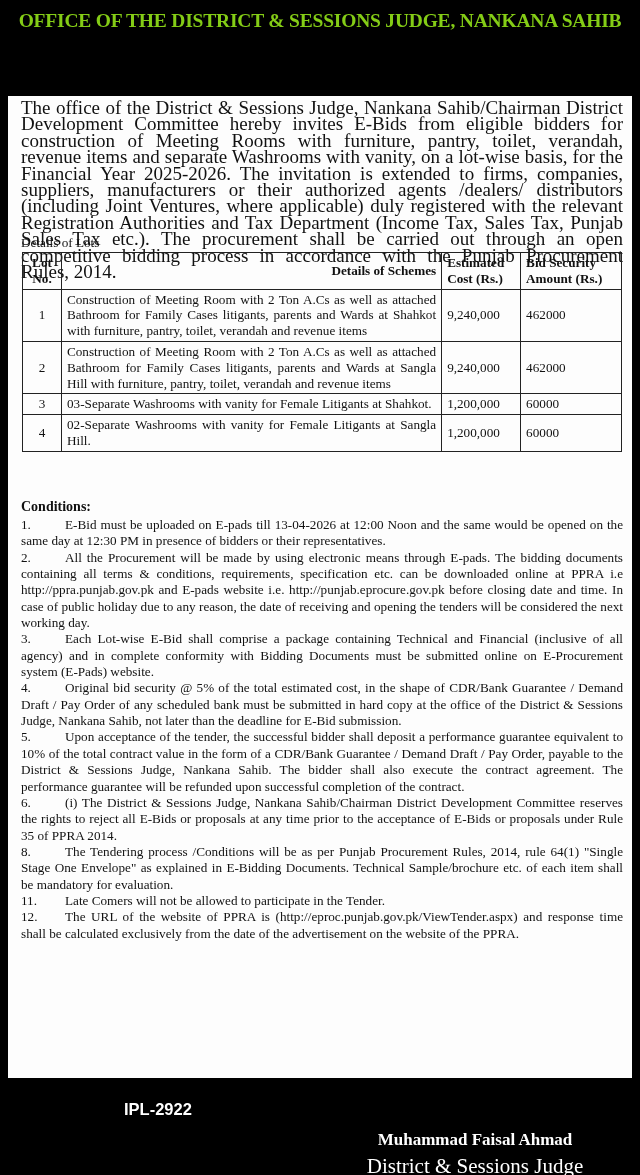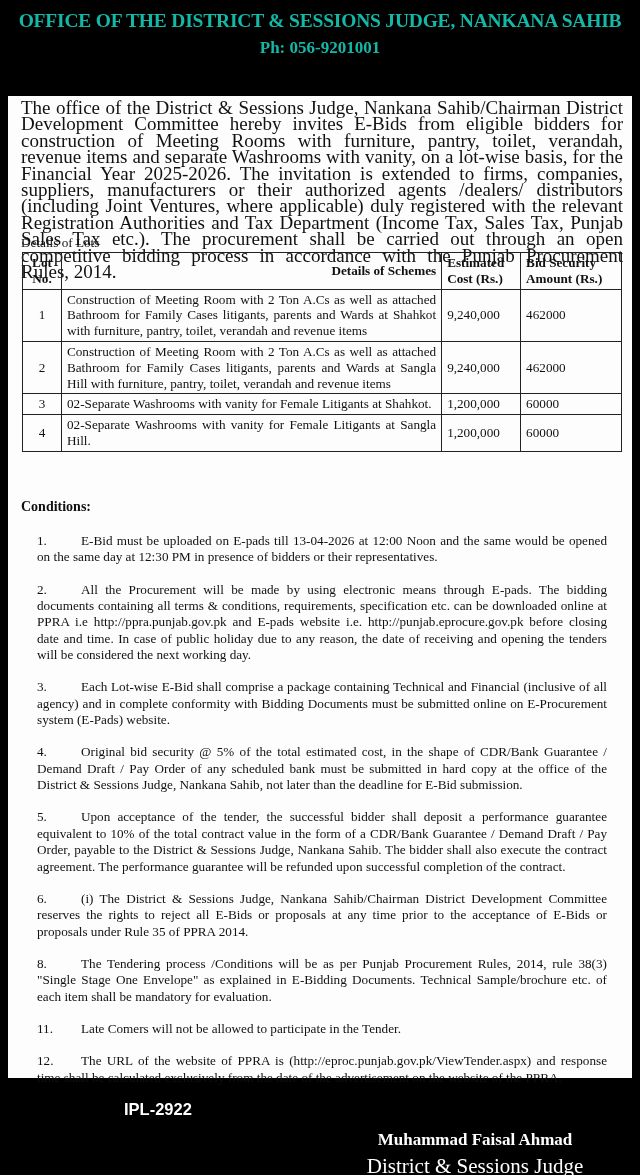--- a/index.html
+++ b/index.html
@@ -1,21 +1,21 @@
 <!DOCTYPE html>
 <html><head>
 <meta charset="utf-8">
 <style>
   html, body { margin: 0; padding: 0; }
   body {
     width: 640px; height: 1175px; background: #000; overflow: hidden;
     font-family: "Liberation Serif", "DejaVu Serif", serif; color: #111;
     position: relative;
   }
-  .header { position: absolute; left: 0; top: 0; width: 640px; height: 96px; text-align: center; color: #14b8a6; }
+  .header { position: absolute; left: 0; top: 0; width: 640px; height: 96px; text-align: center; color: #84cc16; }
   .h-title { position: absolute; left: 0; width: 640px; top: 10px; font-size: 19.5px; font-weight: bold; letter-spacing: -0.2px; }
   .h-phone { position: absolute; left: 0; width: 640px; top: 38px; font-size: 17px; font-weight: bold; }
   .h-sub { position: absolute; left: 0; width: 640px; top: 64px; font-size: 17.5px; font-weight: bold; }
 
   .panel { position: absolute; left: 8px; top: 96px; width: 624px; height: 982px; background: #fdfdfd; }
   .intro {
     position: absolute; left: 13px; top: 4px; width: 602px; font-size: 19px; line-height: 16.4px;
     text-align: justify;
   }
   .lots-label { position: absolute; left: 13px; top: 139px; font-size: 13.2px; }
@@ -30,36 +30,35 @@
   table.lots td.c-details { text-align: justify; width: 370px; }
   table.lots th.c-cost, table.lots td.c-cost { width: 68px; }
   table.lots th.c-sec { width: 90px; }
   table.lots th.c-details { padding-left: 7px; text-align: right; }
 
   .cond-title { position: absolute; left: 13px; top: 403px; font-size: 14px; font-weight: bold; }
   .conditions {
     position: absolute; left: 13px; top: 421px; width: 602px; font-size: 13.2px; line-height: 16.35px;
     text-align: justify;
   }
-  .cond { margin: 16px; }
+  .cond { margin: 0; }
   .cond .num { display: inline-block; width: 44px; }
 
   .footer { position: absolute; left: 0; top: 1078px; width: 616px; height: 97px; color: #fff; }
   .ipl { position: absolute; left: 124px; top: 22px; font-family: "Liberation Sans", "DejaVu Sans", sans-serif; font-weight: bold; font-size: 16.5px; }
   .sig { position: absolute; left: 310px; width: 330px; text-align: center; margin-top: 44px; }
   .sig-name { top: 8px; font-size: 17px; font-weight: bold; }
   .sig-role { top: 32px; font-size: 21px; }
   .sig-place { top: 60px; font-size: 21px; }
 </style>
 </head>
 <body>
 
 <div class="header">
   <div class="h-title">OFFICE OF THE DISTRICT &amp; SESSIONS JUDGE, NANKANA SAHIB</div>
-  <div class="h-phone">Ph: 056-9201001</div>
 </div>
 
 <div class="panel">
   <div class="intro">The office of the District &amp; Sessions Judge, Nankana Sahib/Chairman District Development Committee hereby invites E-Bids from eligible bidders for construction of Meeting Rooms with furniture, pantry, toilet, verandah, revenue items and separate Washrooms with vanity, on a lot-wise basis, for the Financial Year 2025-2026. The invitation is extended to firms, companies, suppliers, manufacturers or their authorized agents /dealers/ distributors (including Joint Ventures, where applicable) duly registered with the relevant Registration Authorities and Tax Department (Income Tax, Sales Tax, Punjab Sales Tax etc.). The procurement shall be carried out through an open competitive bidding process in accordance with the Punjab Procurement Rules, 2014.</div>
   <div class="lots-label">Details of Lots</div>
 
   <table class="lots">
     <thead>
       <tr>
         <th class="c-lot">Lot No.</th>
@@ -76,42 +75,42 @@
         <td class="c-sec">462000</td>
       </tr>
       <tr>
         <td class="c-lot">2</td>
         <td class="c-details">Construction of Meeting Room with 2 Ton A.Cs as well as attached Bathroom for Family Cases litigants, parents and Wards at Sangla Hill with furniture, pantry, toilet, verandah and revenue items</td>
         <td class="c-cost">9,240,000</td>
         <td class="c-sec">462000</td>
       </tr>
       <tr>
         <td class="c-lot">3</td>
-        <td class="c-details">02-Separate Washrooms with vanity for Female Litigants at Shahkot.</td>
+        <td class="c-details">03-Separate Washrooms with vanity for Female Litigants at Shahkot.</td>
         <td class="c-cost">1,200,000</td>
         <td class="c-sec">60000</td>
       </tr>
       <tr>
         <td class="c-lot">4</td>
         <td class="c-details">02-Separate Washrooms with vanity for Female Litigants at Sangla Hill.</td>
         <td class="c-cost">1,200,000</td>
         <td class="c-sec">60000</td>
       </tr>
     </tbody>
   </table>
 
   <div class="cond-title">Conditions:</div>
   <div class="conditions">
     <p class="cond"><span class="num">1.</span><span>E-Bid must be uploaded on E-pads till 13-04-2026 at 12:00 Noon and the same would be opened on the same day at 12:30 PM in presence of bidders or their representatives.</span></p>
     <p class="cond"><span class="num">2.</span><span>All the Procurement will be made by using electronic means through E-pads. The bidding documents containing all terms &amp; conditions, requirements, specification etc. can be downloaded online at PPRA i.e http://ppra.punjab.gov.pk and E-pads website i.e. http://punjab.eprocure.gov.pk before closing date and time. In case of public holiday due to any reason, the date of receiving and opening the tenders will be considered the next working day.</span></p>
     <p class="cond"><span class="num">3.</span><span>Each Lot-wise E-Bid shall comprise a package containing Technical and Financial (inclusive of all agency) and in complete conformity with Bidding Documents must be submitted online on E-Procurement system (E-Pads) website.</span></p>
     <p class="cond"><span class="num">4.</span><span>Original bid security @ 5% of the total estimated cost, in the shape of CDR/Bank Guarantee / Demand Draft / Pay Order of any scheduled bank must be submitted in hard copy at the office of the District &amp; Sessions Judge, Nankana Sahib, not later than the deadline for E-Bid submission.</span></p>
     <p class="cond"><span class="num">5.</span><span>Upon acceptance of the tender, the successful bidder shall deposit a performance guarantee equivalent to 10% of the total contract value in the form of a CDR/Bank Guarantee / Demand Draft / Pay Order, payable to the District &amp; Sessions Judge, Nankana Sahib. The bidder shall also execute the contract agreement. The performance guarantee will be refunded upon successful completion of the contract.</span></p>
     <p class="cond"><span class="num">6.</span><span>(i)  The District &amp; Sessions Judge, Nankana Sahib/Chairman District Development Committee reserves the rights to reject all E-Bids or proposals at any time prior to the acceptance of E-Bids or proposals under Rule 35 of PPRA 2014.</span></p>
-    <p class="cond"><span class="num">8.</span><span>The Tendering process /Conditions will be as per Punjab Procurement Rules, 2014, rule 38(3) "Single Stage One Envelope" as explained in E-Bidding Documents. Technical Sample/brochure etc. of each item shall be mandatory for evaluation.</span></p>
+    <p class="cond"><span class="num">8.</span><span>The Tendering process /Conditions will be as per Punjab Procurement Rules, 2014, rule 64(1) "Single Stage One Envelope" as explained in E-Bidding Documents. Technical Sample/brochure etc. of each item shall be mandatory for evaluation.</span></p>
     <p class="cond"><span class="num">11.</span><span>Late Comers will not be allowed to participate in the Tender.</span></p>
     <p class="cond"><span class="num">12.</span><span>The URL of the website of PPRA is (http://eproc.punjab.gov.pk/ViewTender.aspx) and response time shall be calculated exclusively from the date of the advertisement on the website of the PPRA.</span></p>
   </div>
 </div>
 
 <div class="footer">
   <div class="ipl">IPL-2922</div>
   <div class="sig sig-name">Muhammad Faisal Ahmad</div>
   <div class="sig sig-role">District &amp; Sessions Judge</div>
   <div class="sig sig-place">Nankana Sahib</div>

